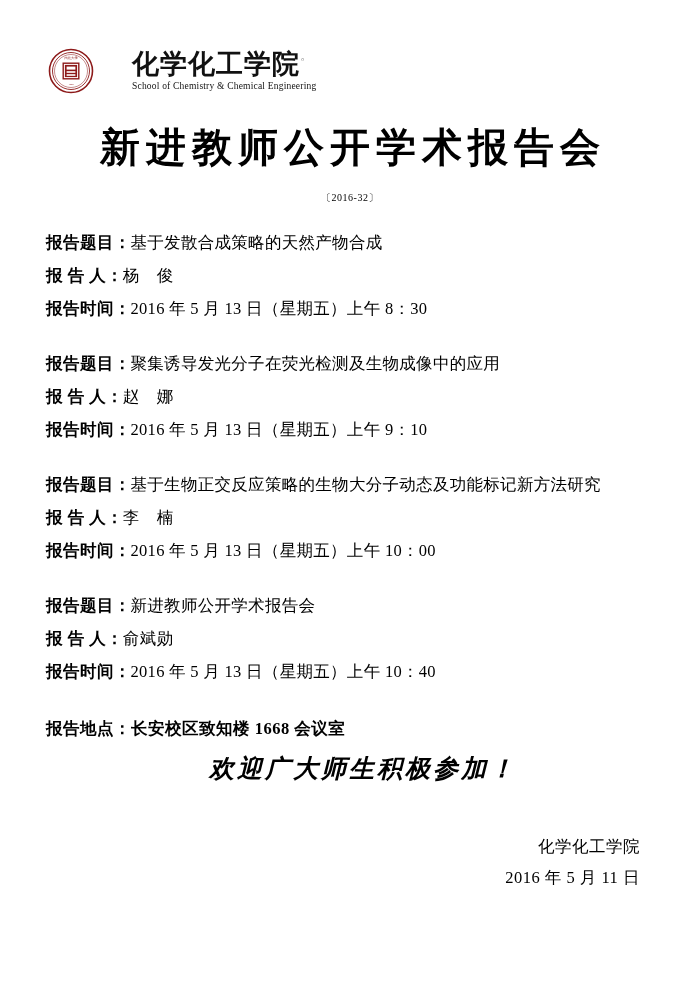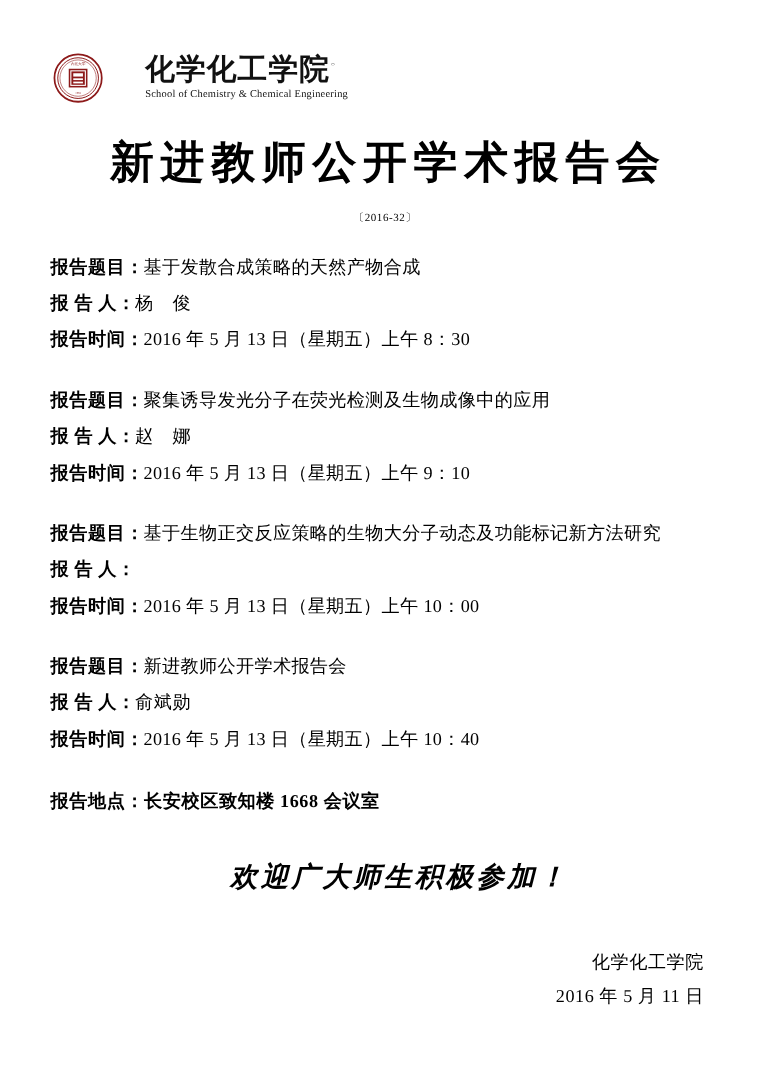--- a/index.html
+++ b/index.html
@@ -126,21 +126,21 @@
     font-weight: bold;
     letter-spacing: 0.5px;
     white-space: nowrap;
   }
   .venue .value {
     font-weight: bold;
   }
 
   
   .welcome {
-    margin-top: 40px;
+    margin-top: 12px;
     text-align: center;
     font-family: "DejaVu Serif", "Liberation Serif", serif;
     font-size: 25px;
     font-weight: bold;
     font-style: italic;
     letter-spacing: 3px;
     padding-left: 26px;
   }
 
   
@@ -224,20 +224,21 @@
 
     <div class="talk">
       <div class="row">
         <span class="label">报告题目</span>
         <span class="colon">：</span>
         <span class="value">基于生物正交反应策略的生物大分子动态及功能标记新方法研究</span>
       </div>
       <div class="row">
         <span class="label spaced">报 告 人</span>
         <span class="colon">：</span>
+        <span class="value name">李　楠</span>
       </div>
       <div class="row">
         <span class="label">报告时间</span>
         <span class="colon">：</span>
         <span class="value">2016 年 5 月 13 日（星期五）上午 10：00</span>
       </div>
     </div>
 
     <div class="talk">
       <div class="row">

